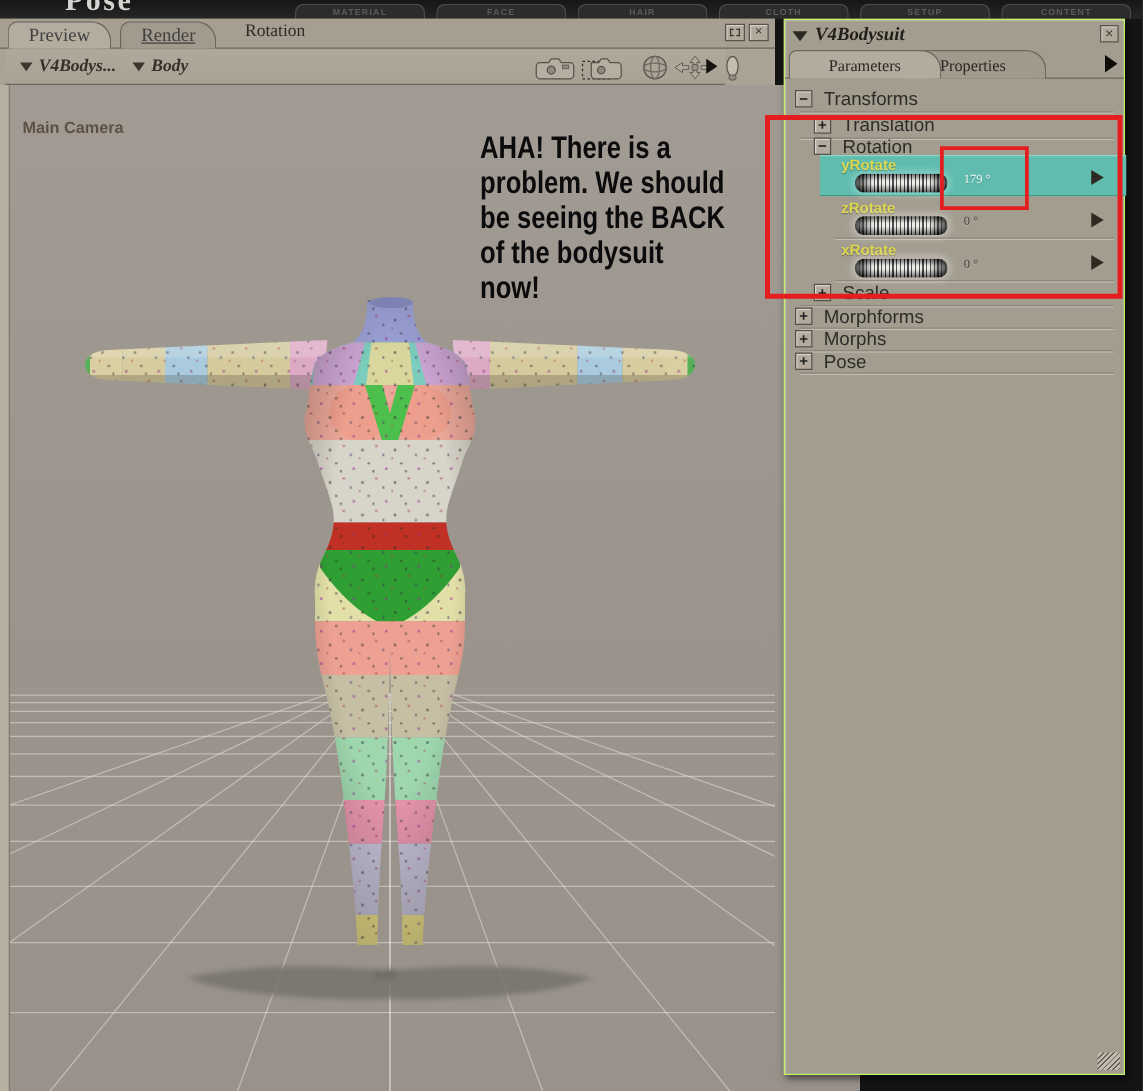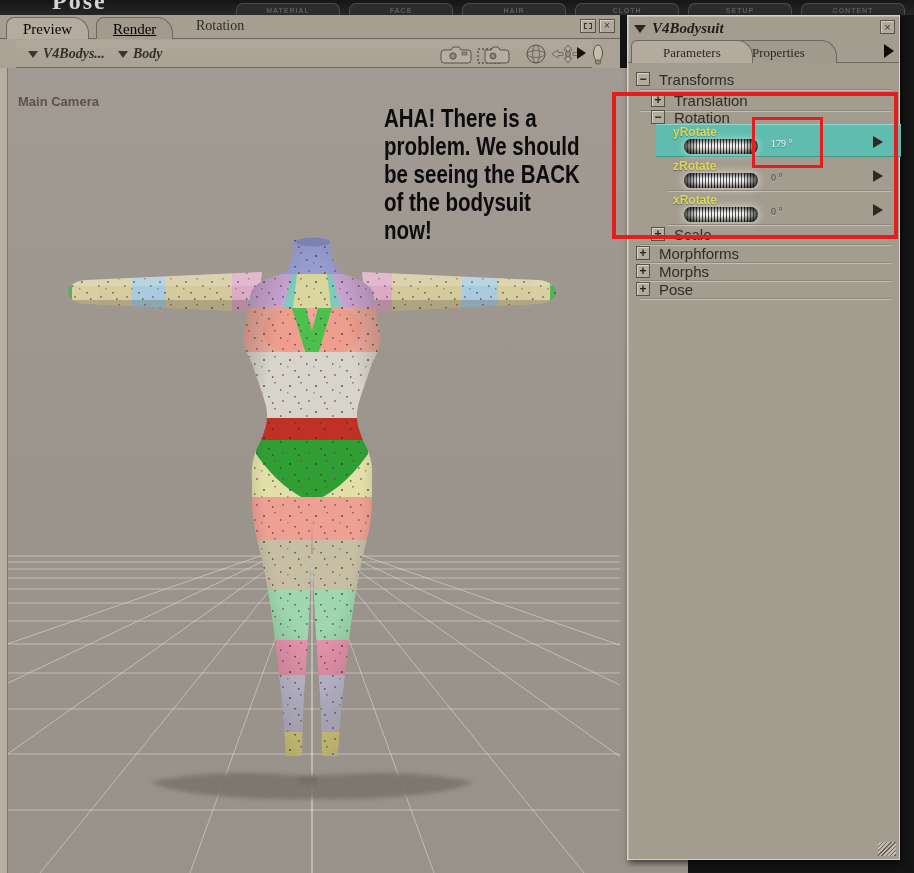--- a/index.html
+++ b/index.html
@@ -19,33 +19,33 @@
   .roomtab { position:absolute; top:3px; height:14px; width:104px;
     background:#2c2c2c; border:1px solid #4c4c4c; border-bottom:none;
     border-radius:7px 7px 0 0; text-align:center;
     font-size:7px; font-weight:bold; letter-spacing:1px; color:#5c5c5c; line-height:13px; }
 
   
   #preview-panel { position:absolute; left:0; top:15px; width:620px; height:858px; background:#a9a295; }
   #doc-tabbar { position:absolute; left:0; top:0; width:620px; height:24px; background:#a59e91;
     border-bottom:1px solid #6d675d; }
   .doctab { position:absolute; top:2px; height:22px; padding:0 16px;
-    font-family:"Liberation Serif", serif; font-size:15px; color:#000000; line-height:23px;
+    font-family:"Liberation Serif", serif; font-size:15px; color:#404040; line-height:23px;
     border:1px solid #6d675d; border-bottom:none; border-radius:8px 16px 0 0; }
   .doctab.active { background:#b3ac9f; z-index:2; }
   .doctab.inactive { background:#a19a8d; z-index:1;text-decoration:underline; }
   #doc-title { position:absolute; left:196px; top:3px; font-family:"Liberation Serif", serif;
     font-size:14px; color:#2e2c28; }
   .winbtn { position:absolute; top:4px; width:16px; height:14px; background:#b1aa9c;
     border:1px solid #595349; box-shadow:inset 1px 1px 0 rgba(255,255,255,.45);
     font-size:10px; line-height:12px; text-align:center; color:#3a362f; }
   #detach-btn span { display:block; margin:3px auto 0; width:8px; height:6px; border:1px dashed #3a362f; }
 
   
-  #controls-row { position:absolute; left:16px; top:25px; width:576px; height:28px;
+  #controls-row { position:absolute; left:4px; top:25px; width:576px; height:28px;
     background:linear-gradient(#b0a99b,#a8a194); border-bottom:1px solid #6d675d; }
   .mini-menu { position:absolute; top:5px; height:18px; font-family:"Liberation Serif", serif;
     font-style:italic; font-weight:bold; font-size:14px; color:#33302a; line-height:18px; }
   .tri-down { display:inline-block; width:0; height:0; border-left:5px solid transparent;
     border-right:5px solid transparent; border-top:7px solid #3a362e; margin-right:5px; }
   .toolicon { position:absolute; top:3px; }
   #preview-flyout { position:absolute; right:6px; top:7px; width:0; height:0;
     border-left:9px solid #17140f; border-top:6px solid transparent; border-bottom:6px solid transparent; }
 
   

